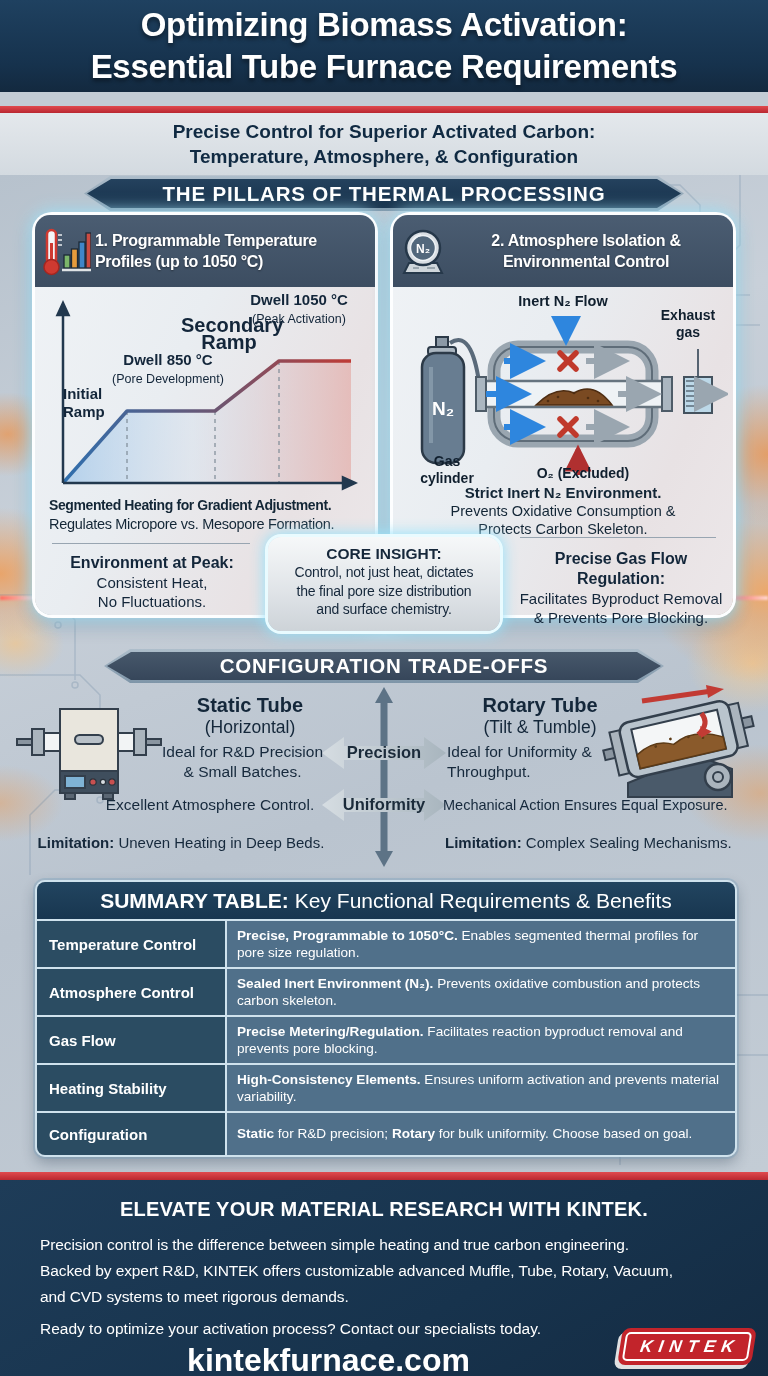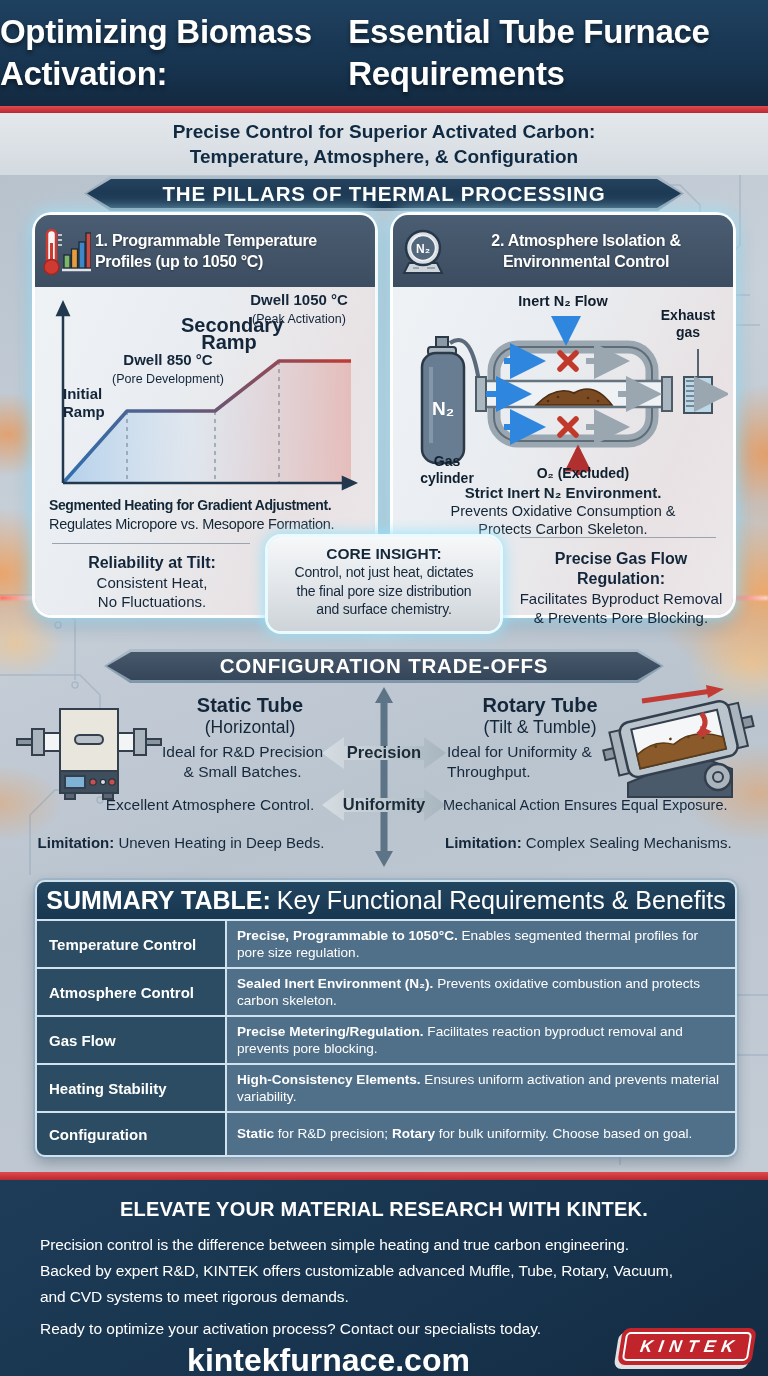--- a/index.html
+++ b/index.html
@@ -1,22 +1,22 @@
 <!DOCTYPE html>
 <html><head>
 <meta charset="utf-8">
 <style>
   html,body{margin:0;padding:0;background:#555;}
   .page{position:relative;width:768px;height:1376px;overflow:hidden;
         font-family:"Liberation Sans",sans-serif;background:#c3ccd5;}
 
   
-  .top-header{position:absolute;left:0;top:0;width:768px;height:106px;
+  .top-header{position:absolute;left:0;top:0;width:768px;height:92px;
     background:linear-gradient(180deg,#1f4160 0%,#16324d 70%,#13293f 100%);
-    display:flex;flex-direction:row;align-items:center;justify-content:center;}
+    display:flex;flex-direction:column;align-items:center;justify-content:center;}
   .title-line{color:#fff;font-weight:700;font-size:33px;line-height:42px;letter-spacing:-.3px;
     text-shadow:0 3px 4px rgba(0,0,0,.45);}
   .stripe-red-top{position:absolute;left:0;top:106px;width:768px;height:7px;
     background:linear-gradient(180deg,#e04a4e,#b92731);}
   .subtitle-band{position:absolute;left:0;top:113px;width:768px;height:62px;
     background:linear-gradient(180deg,#e4e8ec 0%,#d3dae0 100%);
     display:flex;flex-direction:column;align-items:center;justify-content:center;}
   .subtitle-line{color:#102a42;font-weight:700;font-size:19px;line-height:25px;}
 
   
@@ -116,21 +116,21 @@
   .to-limr{left:445px;top:658px;width:305px;text-align:left;}
   .b{font-weight:700;}
   .axis-label{position:absolute;left:320px;width:128px;text-align:center;
     font-weight:700;font-size:16.5px;color:#1b2b3a;}
 
   
   .s-table{position:absolute;left:35px;top:705px;width:698px;border-radius:10px;overflow:hidden;
     border:2px solid #cfe2ed;box-shadow:0 0 0 2px rgba(120,160,190,.35),0 6px 14px rgba(20,40,60,.3);
     display:flex;flex-direction:column;}
   .t-head{height:37px;background:linear-gradient(180deg,#224560,#183650);color:#fff;
-    display:flex;align-items:center;justify-content:center;font-size:25px;}
+    display:flex;align-items:center;justify-content:center;font-size:21px;}
   .t-head .b{margin-right:6px;}
   .t-row{display:flex;border-top:2px solid #cfe2ed;}
   .t-label{flex:0 0 176px;background:#2b4c62;color:#fff;font-weight:700;font-size:15px;
     display:flex;align-items:center;padding-left:12px;border-right:2px solid #cfe2ed;}
   .t-desc{flex:1;background:#50708a;color:#fff;font-size:13.6px;line-height:17.5px;
     display:flex;align-items:center;padding:5px 10px;}
   .rh46{height:46px;} .rh42{height:42px;}
 
   
   .stripe-red-bot{position:absolute;left:0;top:1172px;width:768px;height:8px;
@@ -270,21 +270,21 @@
           <span class="lbl-sub">(Peak Activation)</span>
         </div>
       </div>
 
       <div class="p1-caption">
         <span class="cap-b">Segmented Heating for Gradient Adjustment.</span>
         <span class="cap-r">Regulates Micropore vs. Mesopore Formation.</span>
       </div>
       <div class="divider div1"></div>
       <div class="highlight hl1">
-        <span class="hl-title">Reliability at Tilt:</span>
+        <span class="hl-title">Environment at Peak:</span>
         <span class="hl-line">Consistent Heat,</span>
         <span class="hl-line">No Fluctuations.</span>
       </div>
     </section>
 
     <section class="panel panel-right">
       <div class="panel-header">
         <div class="ph-icon">
           <svg width="52" height="52" viewBox="0 0 52 52">
             <path d="M12,38 h28 l5,10 h-38 z" fill="#cfd6db" stroke="#26384a" stroke-width="2"></path>

